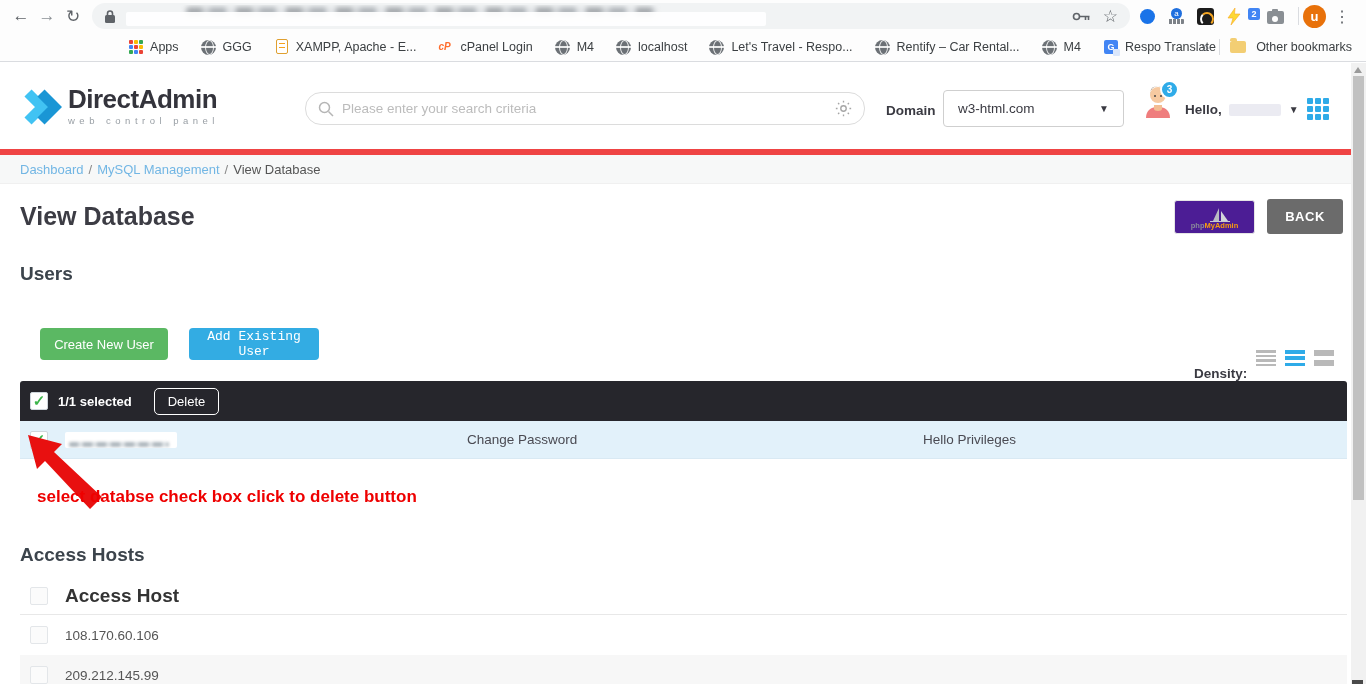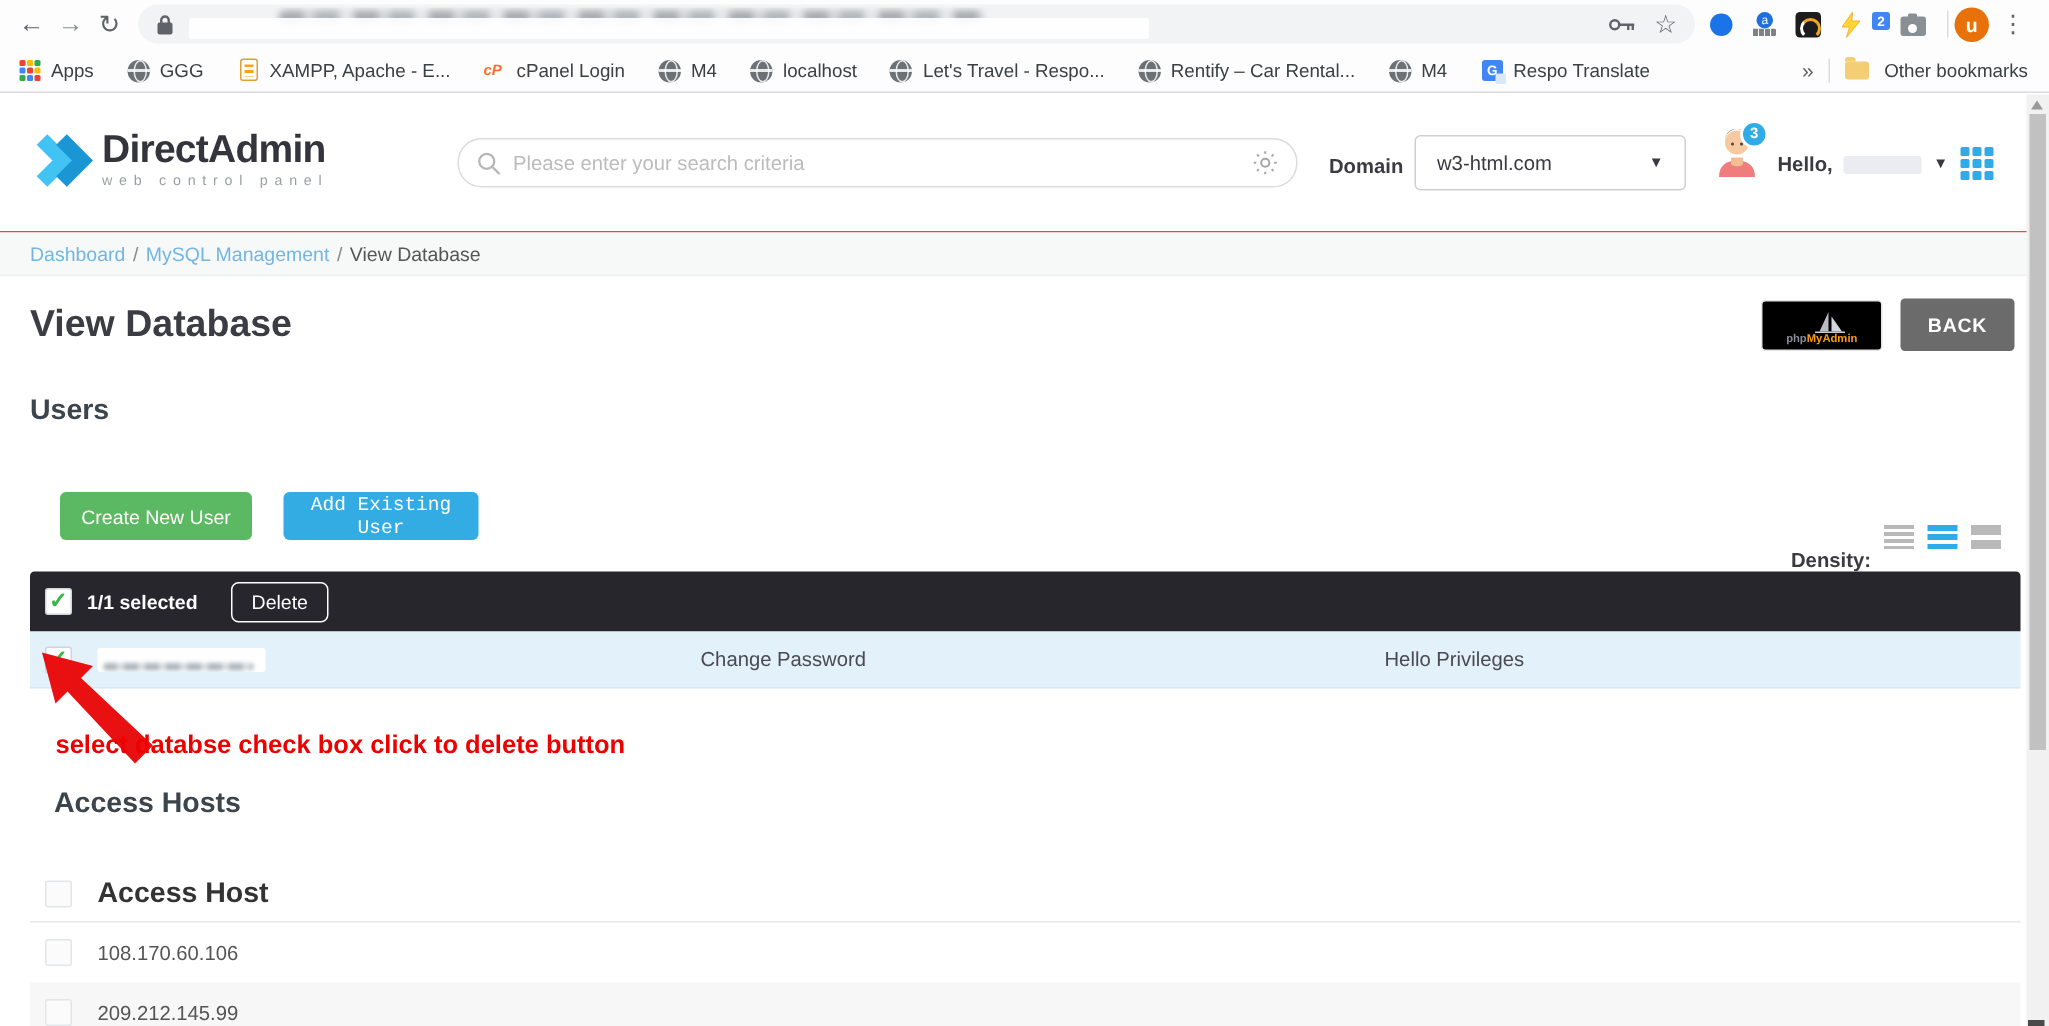--- a/index.html
+++ b/index.html
@@ -30,21 +30,21 @@
   .ext-colorzilla { width:15px; height:15px; background:linear-gradient(135deg,#f2557e 0 55%,#f8a7b8 55%); border-radius:3px; transform:rotate(8deg); }
   .ext-camera { width:17px; height:13px; background:#8a8f94; border-radius:2px; margin-top:2px; }
   .ext-camera::before { content:''; position:absolute; left:5px; top:5px; width:6px; height:6px; border-radius:50%; background:#fff; }
   .ext-camera::after { content:''; position:absolute; left:5px; top:-2px; width:6px; height:3px; background:#8a8f94; border-radius:1px; }
   .ext-badge { position:absolute; right:-6px; bottom:-4px; min-width:12px; height:12px; background:#4285f4; color:#fff; font-size:9px; font-weight:bold; text-align:center; line-height:12px; border-radius:2px; padding:0 1px; }
   .profile-divider { width:1px; height:18px; background:#dadce0; margin:0 4px; }
   .profile-avatar { width:23px; height:23px; border-radius:50%; background:#e8710a; color:#fff; font-size:13px; font-weight:bold; display:flex; align-items:center; justify-content:center; cursor:pointer; }
   .menu-dots { font-size:16px; color:#5f6368; padding:0 8px; cursor:pointer; }
 
   
-  .bookmarks { position:absolute; top:32px; left:0; width:1366px; height:30px; background:#fdfdfd; border-bottom:1px solid #dadce0; display:flex; align-items:center; padding:0 12px; font-size:12.5px; color:#3c4043; }
+  .bookmarks { position:absolute; top:32px; left:0; width:1366px; height:30px; background:#fdfdfd; border-bottom:1px solid #dadce0; display:flex; align-items:center; padding:0 12px; font-size:12.5px; color:#3c4043;justify-content:center; }
   .bm-item { display:flex; align-items:center; gap:6px; margin-right:22px; cursor:pointer; white-space:nowrap; }
   .bm-ic { width:16px; height:16px; position:relative; display:inline-block; flex:0 0 auto; }
   .bm-ic .ic { display:none; }
   .ic-apps { width:14px; height:14px; position:absolute; top:1px; left:1px; }
   .ic-apps::before { content:''; position:absolute; top:0; left:0; width:4px; height:4px; background:#ea4335; border-radius:1px;
      box-shadow:5px 0 #fbbc04,10px 0 #34a853,0 5px #4285f4,5px 5px #ea4335,10px 5px #fbbc04,0 10px #34a853,5px 10px #4285f4,10px 10px #ea4335; }
   .bm-ic[data-icon="apps"] .ic-apps { display:block; }
   .ic-globe { width:15px; height:15px; border-radius:50%; background:#6c7176; position:absolute; top:1px; left:0; }
   .ic-globe::before { content:''; position:absolute; left:0; right:0; top:6.5px; height:1.5px; background:#fff; opacity:.85; }
   .ic-globe::after { content:''; position:absolute; left:4px; top:0; bottom:0; width:7px; border:1.4px solid #fff; border-radius:50%; opacity:.85; }
@@ -57,21 +57,21 @@
   .ic-translate { width:14px; height:14px; background:#4285f4; border-radius:2px; color:#fff; font-size:9px; font-weight:bold; text-align:center; line-height:14px; position:absolute; top:1px; left:1px; }
   .ic-translate::after { content:''; position:absolute; right:-2px; bottom:-2px; width:7px; height:7px; background:#dbe7fb; border-radius:1px; }
   .bm-ic[data-icon="translate"] .ic-translate { display:block; }
   .bm-right { margin-left:auto; display:flex; align-items:center; gap:10px; }
   .bm-more { font-size:14px; color:#5f6368; cursor:pointer; }
   .bm-div { width:1px; height:16px; background:#dadce0; }
   .folder-ic { width:16px; height:12px; background:#f3ce73; border-radius:2px; position:relative; display:inline-block; }
   .folder-ic::before { content:''; position:absolute; top:-3px; left:0; width:7px; height:3px; background:#f3ce73; border-radius:2px 2px 0 0; }
 
   
-  .da-header { position:absolute; top:63px; left:0; width:1366px; height:92px; background:#fff; border-bottom:1px solid #ef4444; }
+  .da-header { position:absolute; top:63px; left:0; width:1366px; height:92px; background:#fff; border-bottom:6px solid #ef4444; }
   .da-logo { position:absolute; left:20px; top:23px; display:flex; cursor:pointer; }
   .da-logo-text { margin-left:6px; }
   .da-logo-title { font-size:26px; font-weight:bold; color:#34343c; letter-spacing:-.5px; line-height:26px; }
   .da-logo-sub { font-size:9.5px; color:#9aa0a6; letter-spacing:4.5px; margin-top:3px; }
   .da-search { position:absolute; left:305px; top:29px; width:560px; height:33px; border:1px solid #dcdcdc; border-radius:16px; background:#fff; display:flex; align-items:center; padding:0 12px; }
   .da-search input { border:none; outline:none; flex:1; font-size:13.5px; color:#444; margin-left:8px; font-family:"Liberation Sans",sans-serif; background:transparent; }
   .da-search input::placeholder { color:#bcbcbc; }
   .domain-label { position:absolute; left:886px; top:40px; font-size:13.5px; font-weight:bold; color:#3a3a42; }
   .domain-select { position:absolute; left:943px; top:27px; width:181px; height:37px; border:1px solid #cfcfcf; border-radius:4px; background:#fff; display:flex; align-items:center; padding:0 14px; cursor:pointer; }
   .domain-value { font-size:13.5px; color:#3a3a42; flex:1; }
@@ -86,21 +86,21 @@
      box-shadow:8px 0 #2fabe8,16px 0 #2fabe8,0 8px #2fabe8,8px 8px #2fabe8,16px 8px #2fabe8,0 16px #2fabe8,8px 16px #2fabe8,16px 16px #2fabe8; }
 
   
   .breadcrumb { position:absolute; top:155px; left:0; width:1366px; height:29px; background:#f7f8f8; border-bottom:1px solid #f0f0f0; display:flex; align-items:center; padding:0 20px; font-size:13px; }
   .crumb-link { color:#72b6e4; cursor:pointer; }
   .crumb-sep { color:#888; margin:0 5px; }
   .crumb-current { color:#555; }
 
   
   .page-title { position:absolute; left:20px; top:202px; font-size:25px; font-weight:bold; color:#3c3c44; }
-  .pma-btn { position:absolute; left:1174px; top:200px; width:81px; height:34px; background:#000000; border:1px solid #e5e5e5; border-radius:3px; cursor:pointer; display:flex; flex-direction:column; align-items:center; justify-content:center; padding-top:2px; }
+  .pma-btn { position:absolute; left:1174px; top:200px; width:81px; height:34px; background:#4c1d95; border:1px solid #e5e5e5; border-radius:3px; cursor:pointer; display:flex; flex-direction:column; align-items:center; justify-content:center; padding-top:2px; }
   .pma-text { font-size:7.5px; line-height:7px; }
   .pma-php { color:#8a8a9a; font-weight:bold; }
   .pma-my { color:#f89c0e; font-weight:bold; }
   .back-btn { position:absolute; left:1267px; top:199px; width:76px; height:35px; background:#6b6b6b; border:none; border-radius:3px; color:#fff; font-size:13px; font-weight:bold; letter-spacing:.5px; cursor:pointer; font-family:"Liberation Sans",sans-serif; }
   .section-h { position:absolute; left:20px; font-size:19px; font-weight:bold; color:#3c444c; }
   .users-h { top:263px; }
   .btn { position:absolute; height:32px; border:none; border-radius:4px; color:#fff; font-size:13px; cursor:pointer; font-family:"Liberation Sans",sans-serif; }
   .create-btn { left:40px; top:328px; width:128px; background:#5bb863; }
   .add-btn { left:189px; top:328px; width:130px; background:#33ace3;font-family:Liberation Mono, monospace; }
   .density-wrap { position:absolute; left:1194px; top:334px; display:flex; align-items:center; }
@@ -122,21 +122,21 @@
      background:repeating-linear-gradient(90deg,#9aa5ad 0 9px,#cfd6da 9px 14px); filter:blur(1.5px); opacity:.8; }
   .row-action { position:absolute; font-size:13.5px; color:#4a4a52; cursor:pointer; }
   .act-pass { left:447px; }
   .act-priv { left:903px; }
 
   
   .anno-arrow { position:absolute; left:22px; top:429px; z-index:5; pointer-events:none; }
   .anno-text { position:absolute; left:37px; top:487px; font-size:17px; font-weight:bold; color:#ee0000; z-index:5; }
 
   
-  .access-h { top:525px;margin-left:16px; }
+  .access-h { top:544px; }
   .ah-table { position:absolute; left:20px; top:578px; width:1327px; }
   .ah-head { display:flex; align-items:center; height:37px; padding:0 10px; border-bottom:1px solid #e8e8e8; }
   .ah-head-label { font-size:19px; font-weight:bold; color:#333; margin-left:17px; }
   .ah-row { display:flex; align-items:center; height:40px; padding:0 10px; }
   .ah-rows .ah-row:nth-of-type(even) { background:#f7f7f7; }
   .ah-host { font-size:13.5px; color:#555; margin-left:17px; }
 
   
   .scrollbar { position:absolute; right:0; top:63px; width:15px; height:621px; background:#f1f1f1; }
   .scroll-up { position:absolute; top:4px; left:3px; width:0; height:0; border-left:4.5px solid transparent; border-right:4.5px solid transparent; border-bottom:6px solid #9a9a9a; cursor:pointer; }

